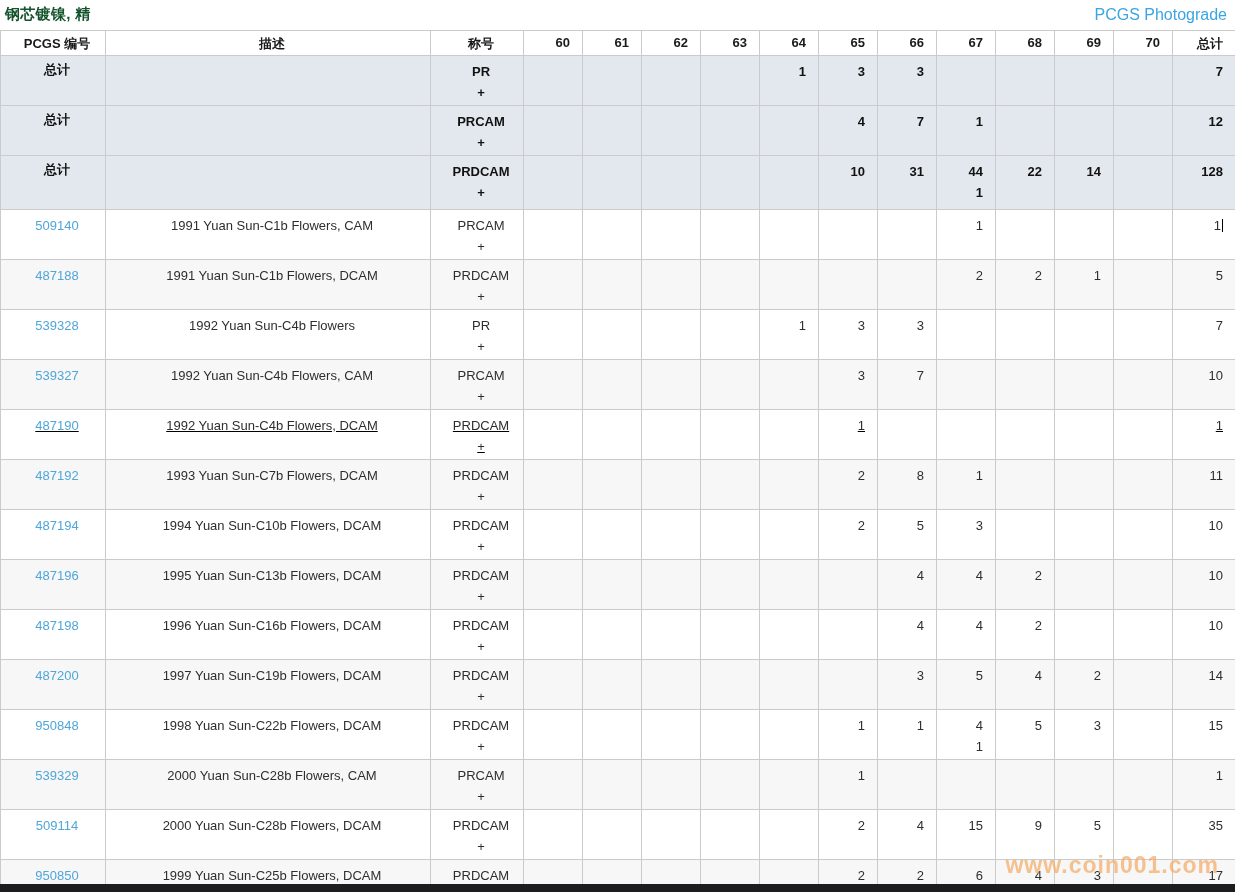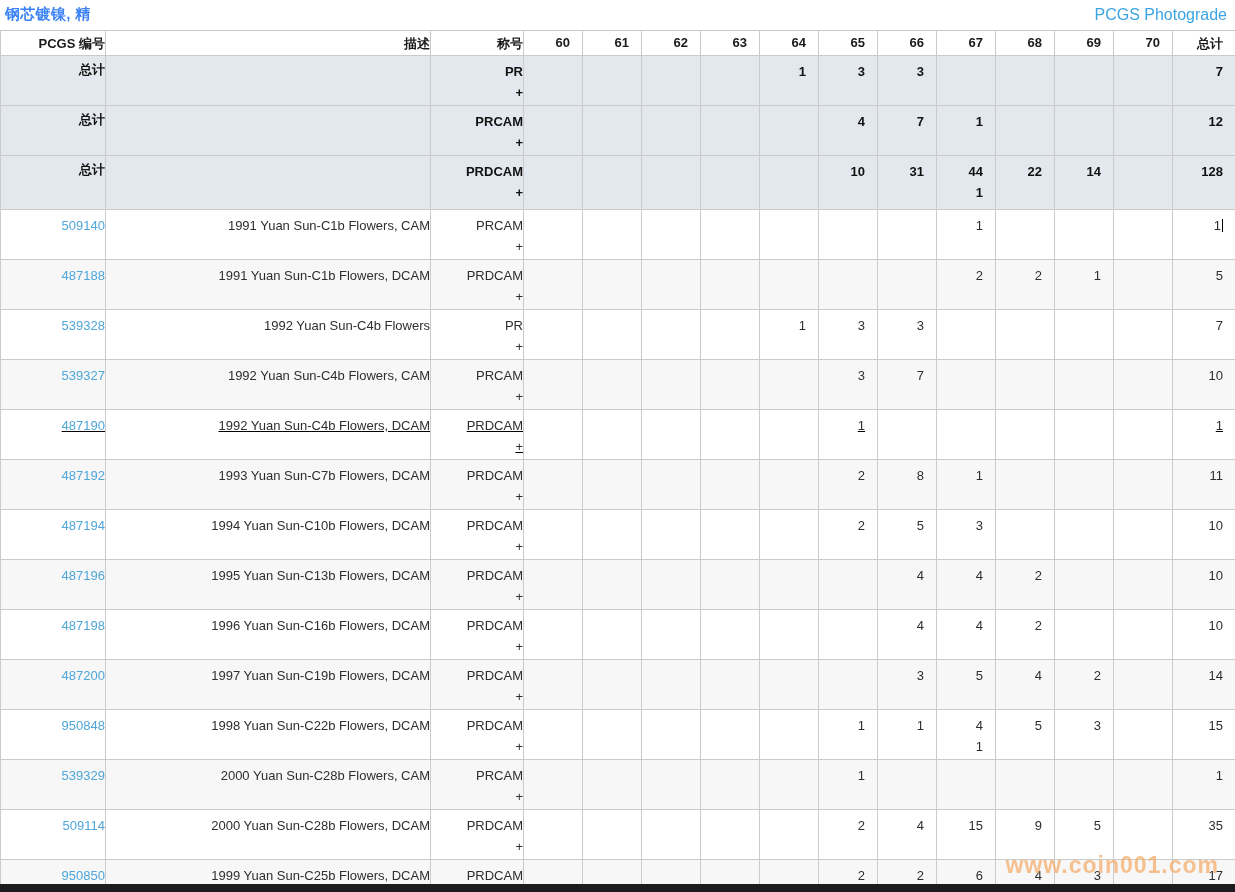--- a/index.html
+++ b/index.html
@@ -1,27 +1,27 @@
 <!DOCTYPE html>
 <html><head>
 <meta charset="utf-8">
 <style>
   html,body{margin:0;padding:0;background:#fff;}
   .page{position:relative;width:1235px;height:892px;overflow:hidden;background:#fff;
         font-family:"Liberation Sans","DejaVu Sans",sans-serif;}
   .topbar{position:relative;height:30px;background:#fff;}
-  .title{font-size:15px;font-weight:700;margin:0;padding:5px 0 0 5px;color:#3b82f6;letter-spacing:.3px;}
+  .title{font-size:15px;font-weight:700;margin:0;padding:5px 0 0 5px;color:#14532d;letter-spacing:.3px;}
   .photograde{position:absolute;top:6px;right:8px;font-size:16px;color:var(--photograde-blue,#3aa5e2);
               text-decoration:none;cursor:pointer;}
   table{border-collapse:collapse;table-layout:fixed;width:1235px;}
   th,td{border:1px solid var(--border,#cbcbcb);vertical-align:top;overflow:hidden;padding:0;}
   thead tr{height:25px;}
   th{font-size:13px;font-weight:700;color:#1a1a1a;padding-top:4px;}
   td{font-size:13px;color:#2e2e2e;padding-top:5px;}
-  .txt{text-align:right;padding-left:8px;}
+  .txt{text-align:center;padding-left:8px;}
   .num{text-align:right;padding-right:12px;}
   .cell-line{line-height:21px;height:21px;}
   .bold{font-weight:700;color:#111;}
   .summary-row{background:var(--summary-row-bg,#e2e8ee);}
   .alt{background:var(--alt-row-bg,#f7f7f7);}
   .link{color:var(--link-blue,#4fa6d9);cursor:pointer;}
   .caret{display:inline-block;width:1px;height:13px;background:#000;margin-left:1px;vertical-align:-2px;}
   .watermark{position:absolute;right:16px;bottom:13px;font-size:23px;font-weight:700;
              color:var(--watermark-orange,#f5aa66);opacity:.72;letter-spacing:1px;}
   .bottom-bar{position:absolute;left:0;right:0;bottom:0;height:8px;background:var(--bottom-bar,#1d1d1f);}

